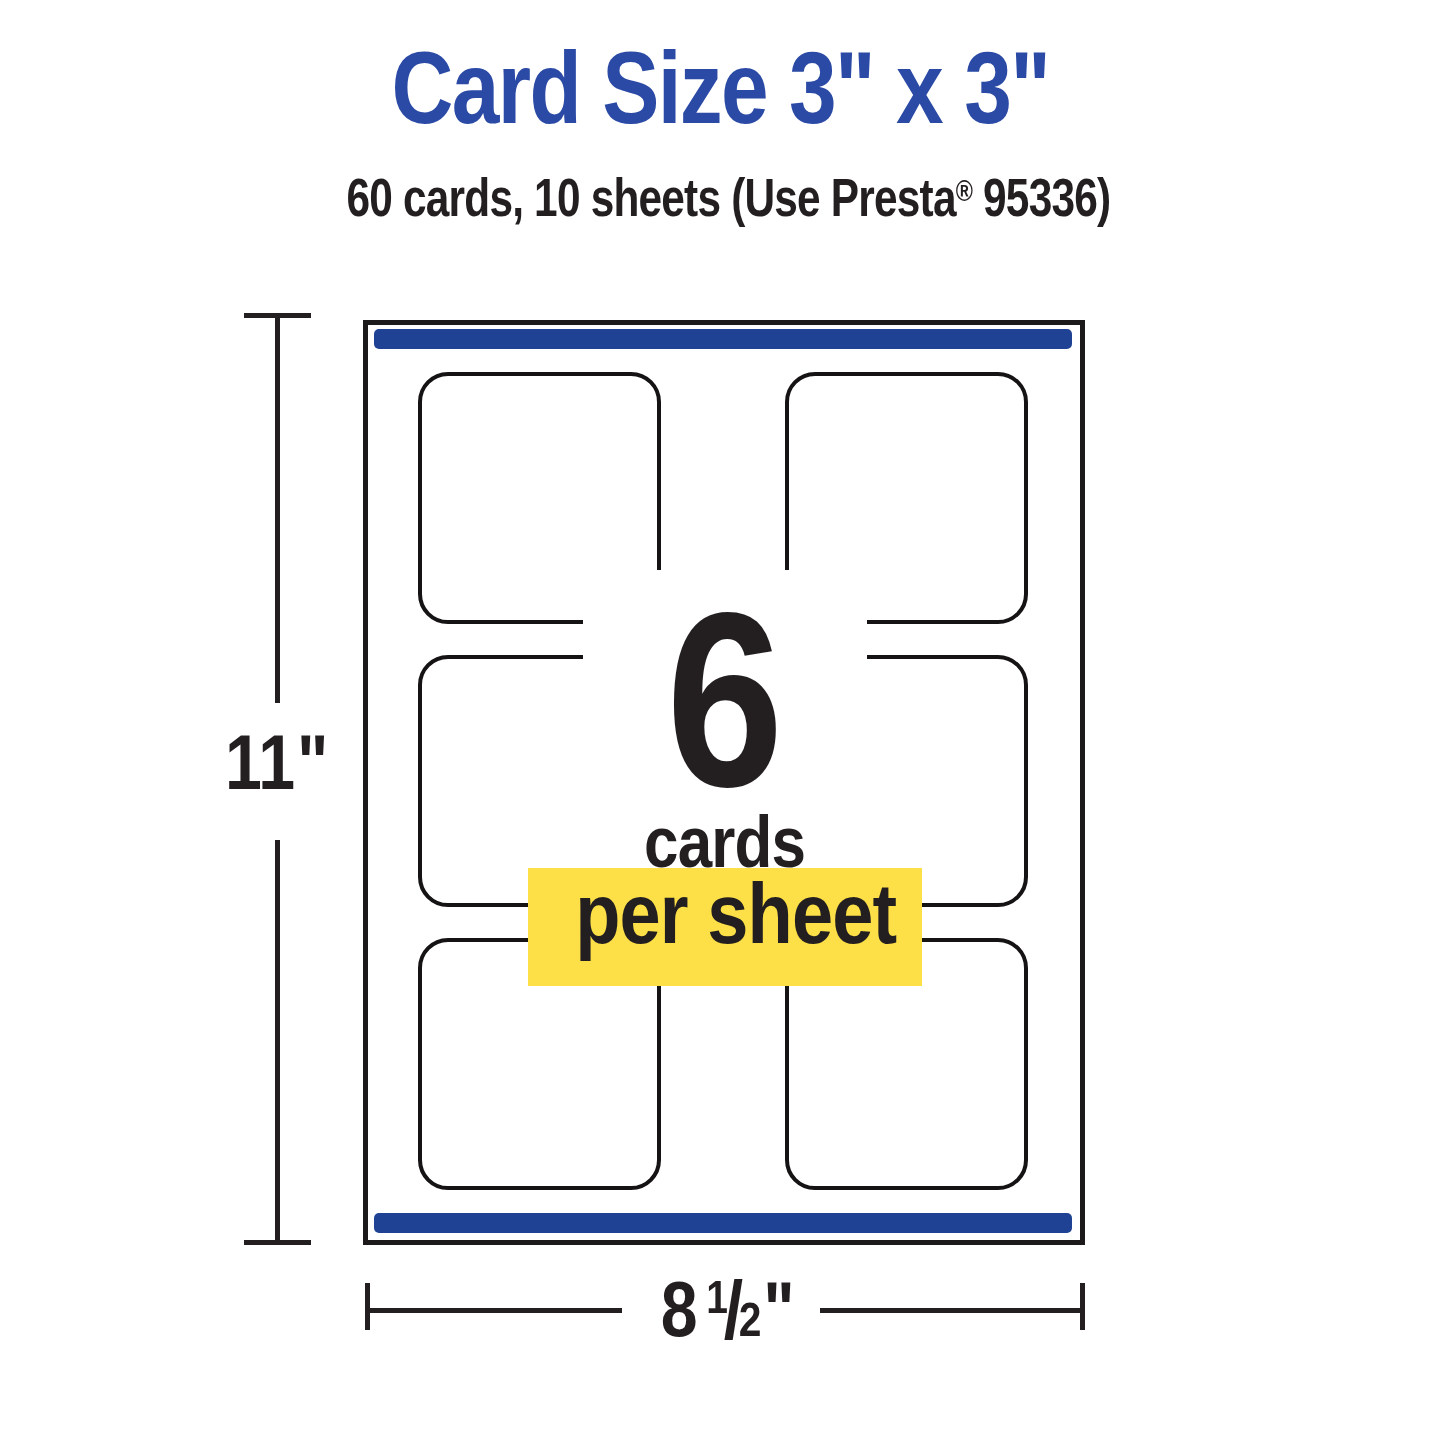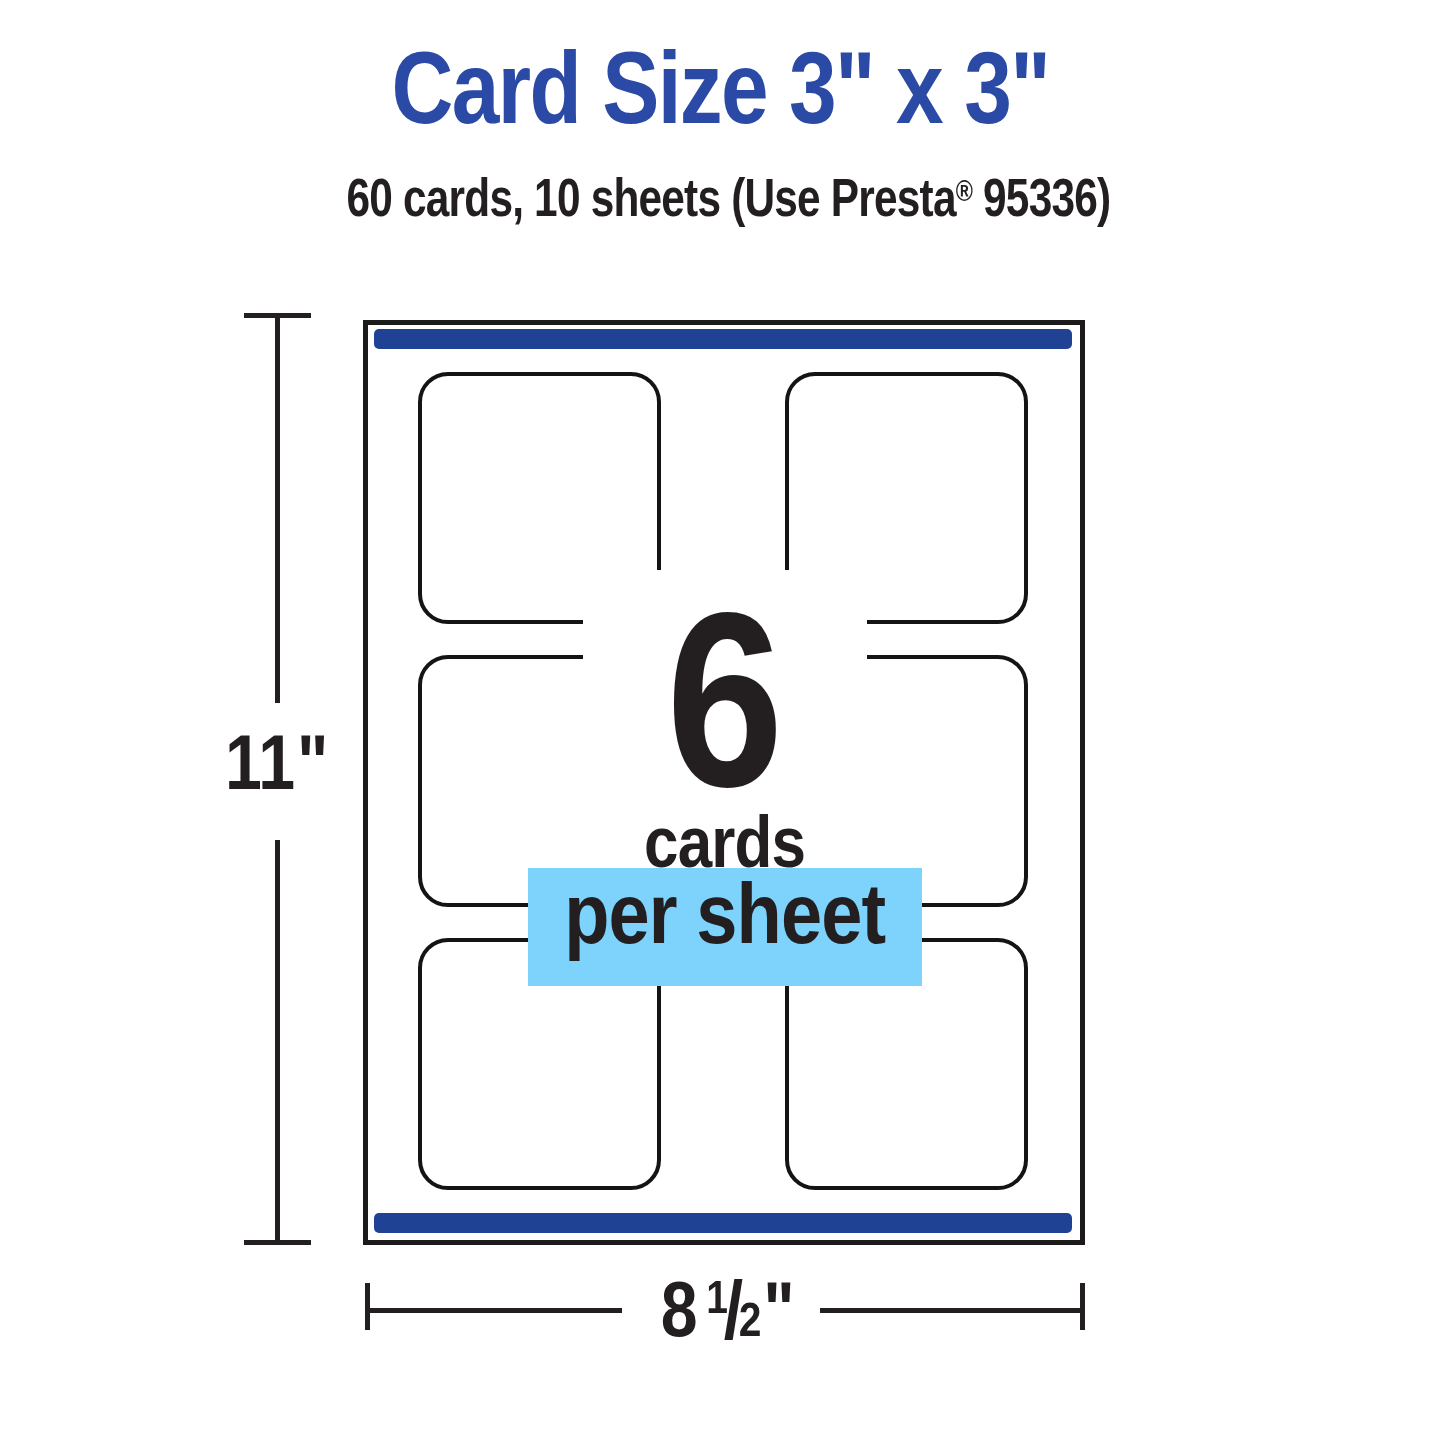--- a/index.html
+++ b/index.html
@@ -49,21 +49,21 @@
     font-size:248px;font-weight:bold;line-height:1;
   }
   .big-num .squeeze{display:inline-block;transform:scaleX(0.85);transform-origin:center;}
   .cards-word{
     position:absolute;top:236px;left:0;right:0;
     font-size:72px;font-weight:bold;line-height:1;
   }
   .cards-word .squeeze{display:inline-block;transform:scaleX(0.86);transform-origin:center;letter-spacing:-1px;}
   .persheet-box{
     position:absolute;left:528px;top:868px;width:394px;height:118px;
-    background:#7dd3fc;text-align:center;
+    background:#fde047;text-align:right;
   }
   .persheet-box .line{
     position:absolute;top:2px;left:0;right:0;
     font-size:86px;font-weight:bold;line-height:1;white-space:nowrap;
   }
   .persheet-box .squeeze{display:inline-block;transform:scaleX(0.86);transform-origin:center;letter-spacing:-1px;}
   
   .dim{position:absolute;background:var(--ink);}
   .v-seg1{left:275px;top:313px;width:5px;height:390px;}
   .v-seg2{left:275px;top:840px;width:5px;height:405px;}

